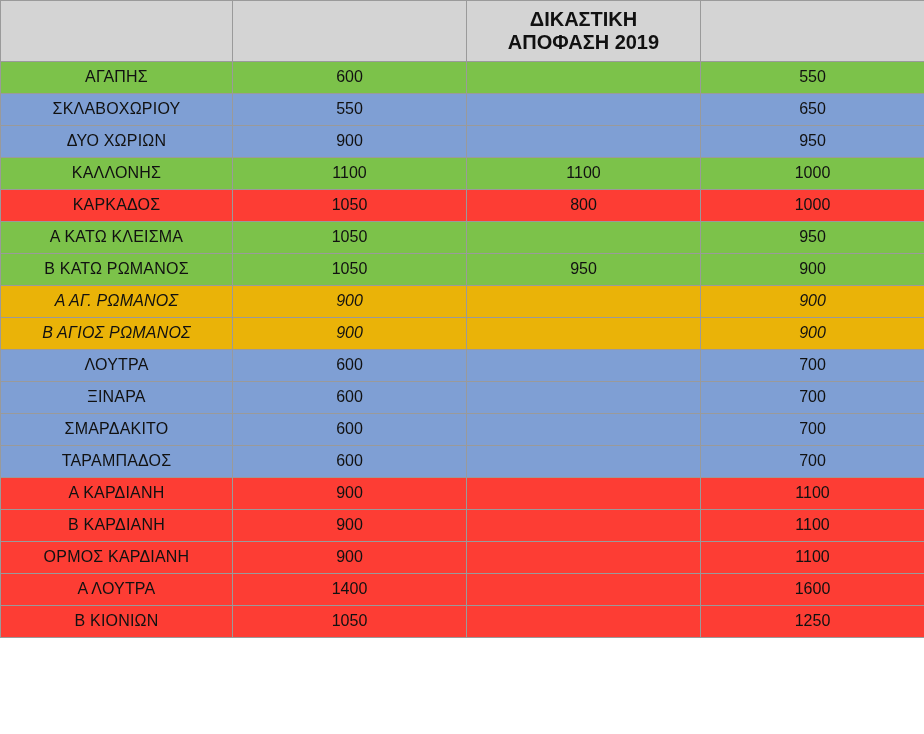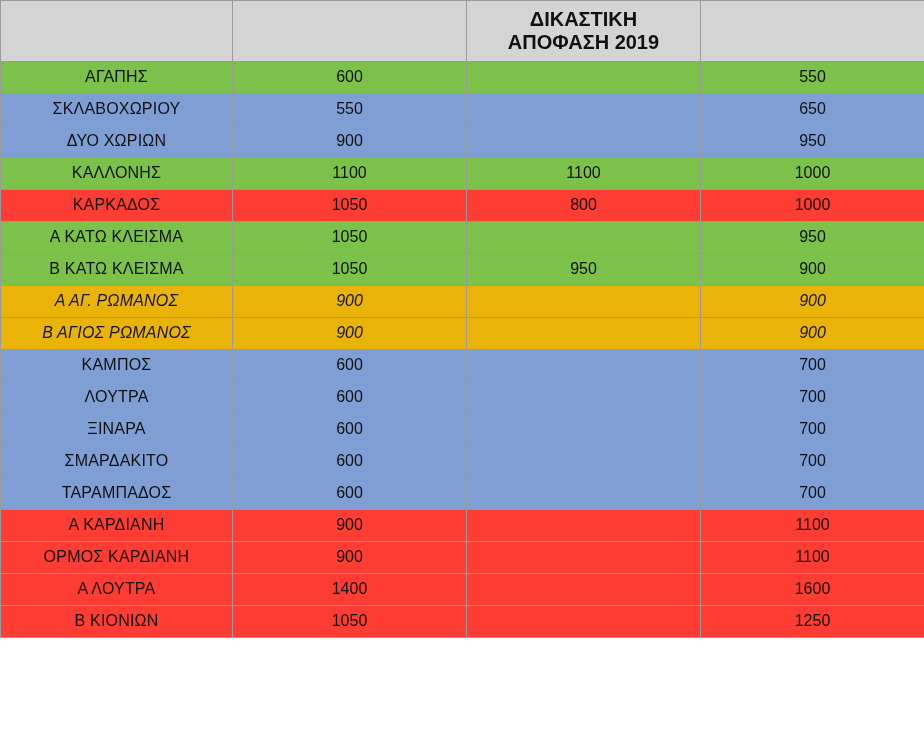--- a/index.html
+++ b/index.html
@@ -111,42 +111,36 @@
           <td class="f-red">800</td>
           <td class="f-red">1000</td>
         </tr>
         <tr>
           <td class="label f-green">Α ΚΑΤΩ ΚΛΕΙΣΜΑ</td>
           <td class="f-green">1050</td>
           <td class="f-green"></td>
           <td class="f-green">950</td>
         </tr>
         <tr>
-          <td class="label f-green">Β ΚΑΤΩ ΚΛΕΙΣΜΑ</td>
+          <td class="label f-green">Β ΚΑΤΩ ΡΩΜΑΝΟΣ</td>
           <td class="f-green">1050</td>
           <td class="f-green">950</td>
           <td class="f-green">900</td>
         </tr>
         <tr>
           <td class="label f-yellow">Α ΑΓ. ΡΩΜΑΝΟΣ</td>
           <td class="f-yellow">900</td>
           <td class="f-yellow"></td>
           <td class="f-yellow">900</td>
         </tr>
         <tr>
           <td class="label f-yellow">Β ΑΓΙΟΣ ΡΩΜΑΝΟΣ</td>
           <td class="f-yellow">900</td>
           <td class="f-yellow"></td>
           <td class="f-yellow">900</td>
-        </tr>
-        <tr>
-          <td class="label f-blue">ΚΑΜΠΟΣ</td>
-          <td class="f-blue">600</td>
-          <td class="f-blue"></td>
-          <td class="f-blue">700</td>
         </tr>
         <tr>
           <td class="label f-blue">ΛΟΥΤΡΑ</td>
           <td class="f-blue">600</td>
           <td class="f-blue"></td>
           <td class="f-blue">700</td>
         </tr>
         <tr>
           <td class="label f-blue">ΞΙΝΑΡΑ</td>
           <td class="f-blue">600</td>
@@ -165,20 +159,26 @@
           <td class="f-blue"></td>
           <td class="f-blue">700</td>
         </tr>
         <tr>
           <td class="label f-red">Α ΚΑΡΔΙΑΝΗ</td>
           <td class="f-red">900</td>
           <td class="f-red"></td>
           <td class="f-red">1100</td>
         </tr>
         <tr>
+          <td class="label f-red">Β ΚΑΡΔΙΑΝΗ</td>
+          <td class="f-red">900</td>
+          <td class="f-red"></td>
+          <td class="f-red">1100</td>
+        </tr>
+        <tr>
           <td class="label f-red">ΟΡΜΟΣ ΚΑΡΔΙΑΝΗ</td>
           <td class="f-red">900</td>
           <td class="f-red"></td>
           <td class="f-red">1100</td>
         </tr>
         <tr>
           <td class="label f-red">Α ΛΟΥΤΡΑ</td>
           <td class="f-red">1400</td>
           <td class="f-red"></td>
           <td class="f-red">1600</td>

